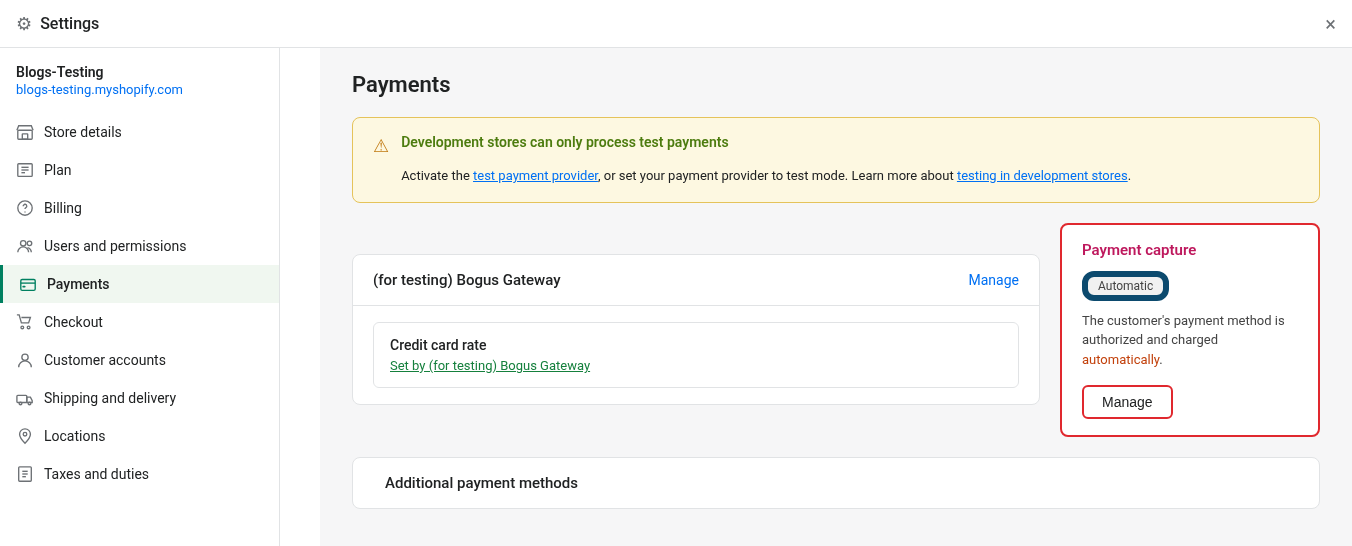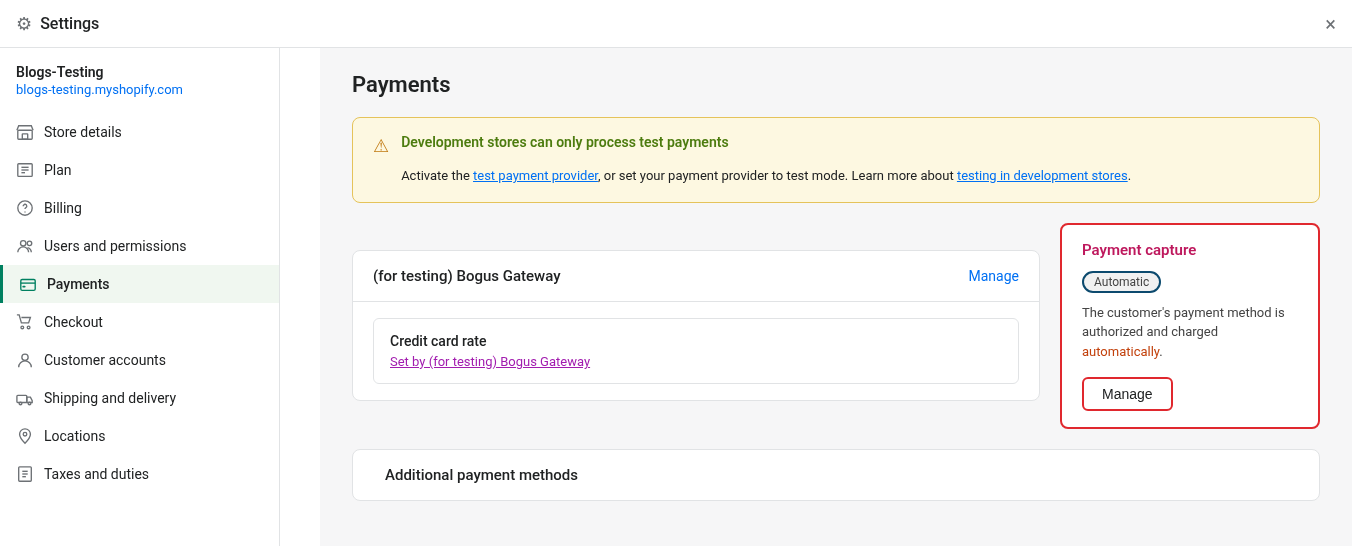--- a/index.html
+++ b/index.html
@@ -196,42 +196,42 @@
       background: #fff;
     }
     .credit-card-label {
       font-size: 14px;
       font-weight: 500;
       color: #202223;
       margin-bottom: 4px;
     }
     .credit-card-link {
       font-size: 13px;
-      color: #a21caf;
+      color: #15803d;
       text-decoration: underline;
       cursor: pointer;
     }
     .card-side {
       width: 260px;
       background: #fff;
       border: 2px solid #e0282e;
       border-radius: 8px;
       padding: 16px 20px;
       flex-shrink: 0;
     }
     .card-side-title {
       font-size: 15px;
       font-weight: 600;
       color: #be185d;
       margin-bottom: 12px;
     }
     .badge {
       display: inline-block;
       background: #f1f1f1;
-      border: 2px solid #0c4a6e;
+      border: 6px solid #0c4a6e;
       border-radius: 12px;
       padding: 2px 10px;
       font-size: 12px;
       color: #444;
       margin-bottom: 10px;
     }
     .card-side-desc {
       font-size: 13px;
       color: #444;
       line-height: 1.5;

